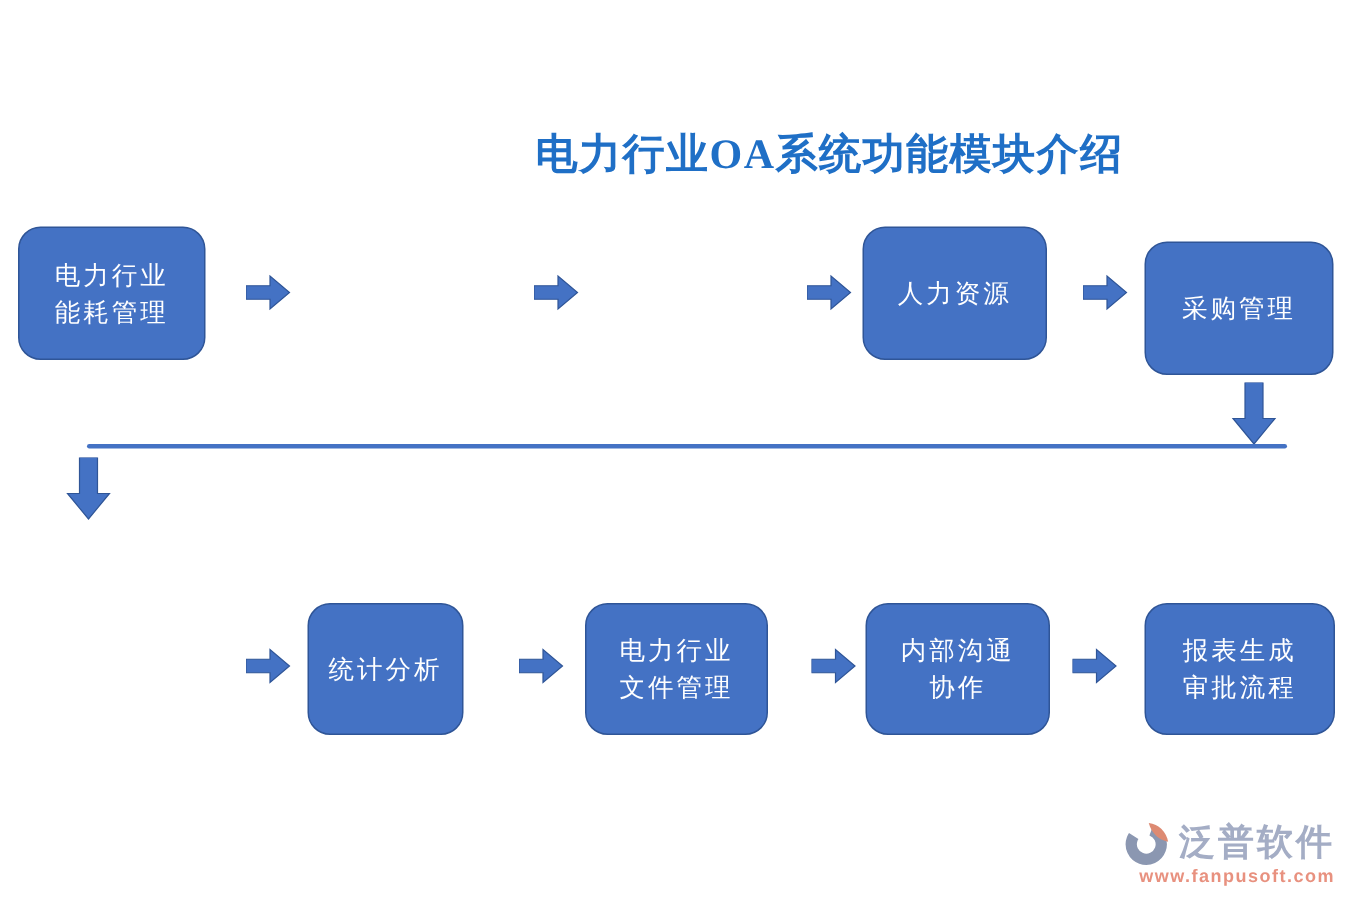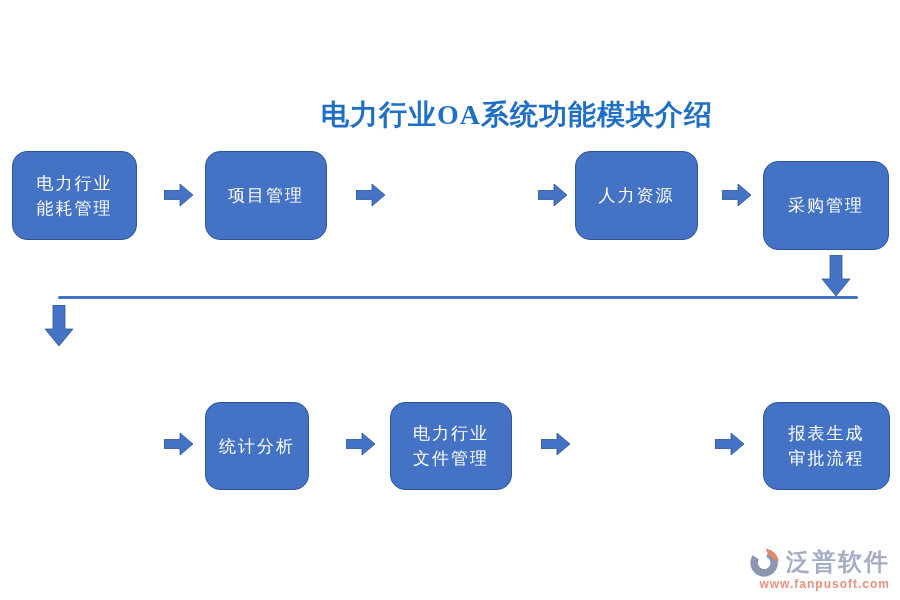--- a/index.html
+++ b/index.html
@@ -1,23 +1,23 @@
 <!DOCTYPE html>
 <html style="--title-blue: #1f6fc6; --box-fill: #4472c4; --box-border: #2f5597; --box-text: #ffffff; --connector-blue: #4472c4; --wm-gray: #8b97b1; --wm-salmon: #dd8a72; --wm-text: #a4adc5; --wm-url: #e8917f;"><head>
 <meta charset="utf-8">
 <style>
   html,body{margin:0;padding:0;background:#fff;}
   #stage{
     position:relative;width:900px;height:600px;background:#ffffff;overflow:hidden;
     font-family:"Liberation Serif","DejaVu Serif",serif;
   }
   .page-title{
-    position:absolute;left:305px;top:80px;width:440px;margin:16px;
+    position:absolute;left:305px;top:80px;width:440px;margin:4px;
     font-size:28px;font-weight:700;letter-spacing:1px;white-space:nowrap;
-    text-align:left;color:var(--title-blue);
+    text-align:right;color:var(--title-blue);
   }
   .box{
     position:absolute;box-sizing:border-box;
     background:var(--box-fill);border:1.5px solid var(--box-border);
     border-radius:15px;display:flex;align-items:center;justify-content:center;
   }
   .box-label{
     color:var(--box-text);font-size:17px;line-height:25px;text-align:center;
     white-space:pre-line;letter-spacing:2px;
   }
@@ -42,23 +42,20 @@
 <body>
 
 <div id="stage">
 
   <h1 class="page-title">电力行业OA系统功能模块介绍</h1>
 
   <div class="box" style="left:12px;top:151px;width:125px;height:89px">
     <span class="box-label">电力行业
 能耗管理</span>
   </div>
-  <div class="box" style="left:205px;top:151px;width:122px;height:89px">
-    <span class="box-label">项目管理</span>
-  </div>
   <div class="box" style="left:575px;top:151px;width:123px;height:89px">
     <span class="box-label">人力资源</span>
   </div>
   <div class="box" style="left:763px;top:161px;width:126px;height:89px">
     <span class="box-label">采购管理</span>
   </div>
 
   <svg class="arrow" style="left:164px;top:183px" width="30" height="24" viewBox="0 0 30 24">
       <path d="M0 7.5 H16 V1 L29 12 L16 23 V16.5 H0 Z" fill="#4472c4" stroke="#2f5597" stroke-width="0.8"></path>
     </svg>
@@ -80,20 +77,24 @@
       <path d="M9 0 H21 V24 H29 L15 41 L1 24 H9 Z" fill="#4472c4" stroke="#2f5597" stroke-width="0.8"></path>
     </svg>
 
   <div class="box" style="left:205px;top:402px;width:104px;height:88px">
     <span class="box-label">统计分析</span>
   </div>
   <div class="box" style="left:390px;top:402px;width:122px;height:88px">
     <span class="box-label">电力行业
 文件管理</span>
   </div>
+  <div class="box" style="left:577px;top:402px;width:123px;height:88px">
+    <span class="box-label">内部沟通
+协作</span>
+  </div>
   <div class="box" style="left:763px;top:402px;width:127px;height:88px">
     <span class="box-label">报表生成
 审批流程</span>
   </div>
 
   <svg class="arrow" style="left:164px;top:432px" width="30" height="24" viewBox="0 0 30 24">
       <path d="M0 7.5 H16 V1 L29 12 L16 23 V16.5 H0 Z" fill="#4472c4" stroke="#2f5597" stroke-width="0.8"></path>
     </svg>
   <svg class="arrow" style="left:346px;top:432px" width="30" height="24" viewBox="0 0 30 24">
       <path d="M0 7.5 H16 V1 L29 12 L16 23 V16.5 H0 Z" fill="#4472c4" stroke="#2f5597" stroke-width="0.8"></path>

